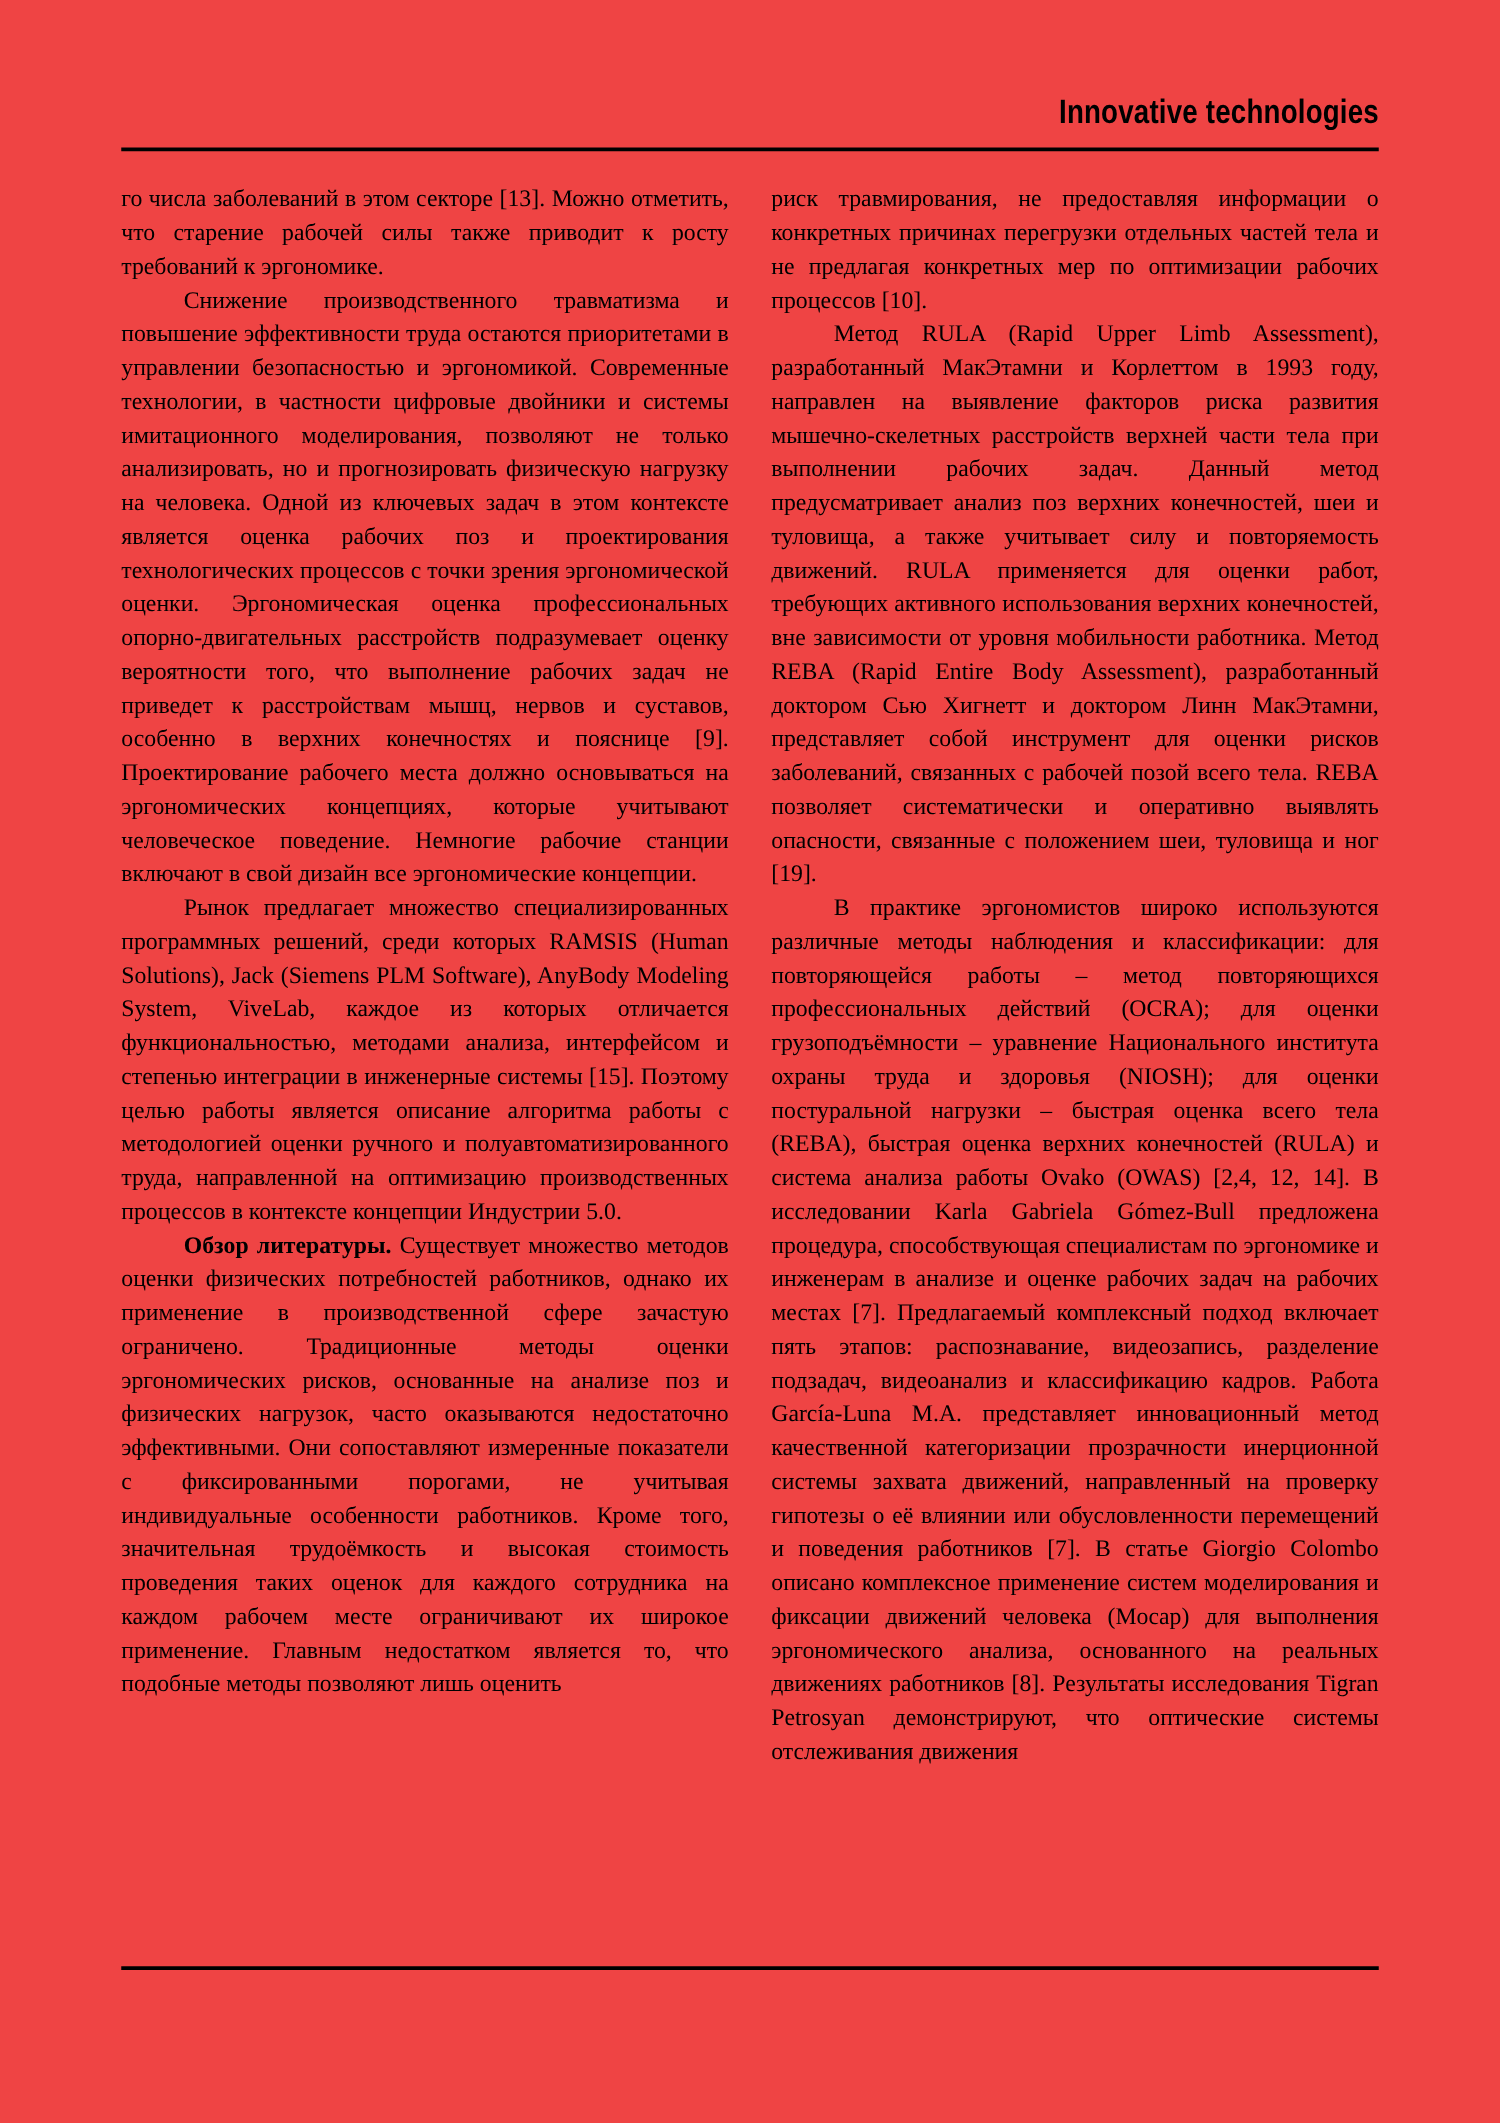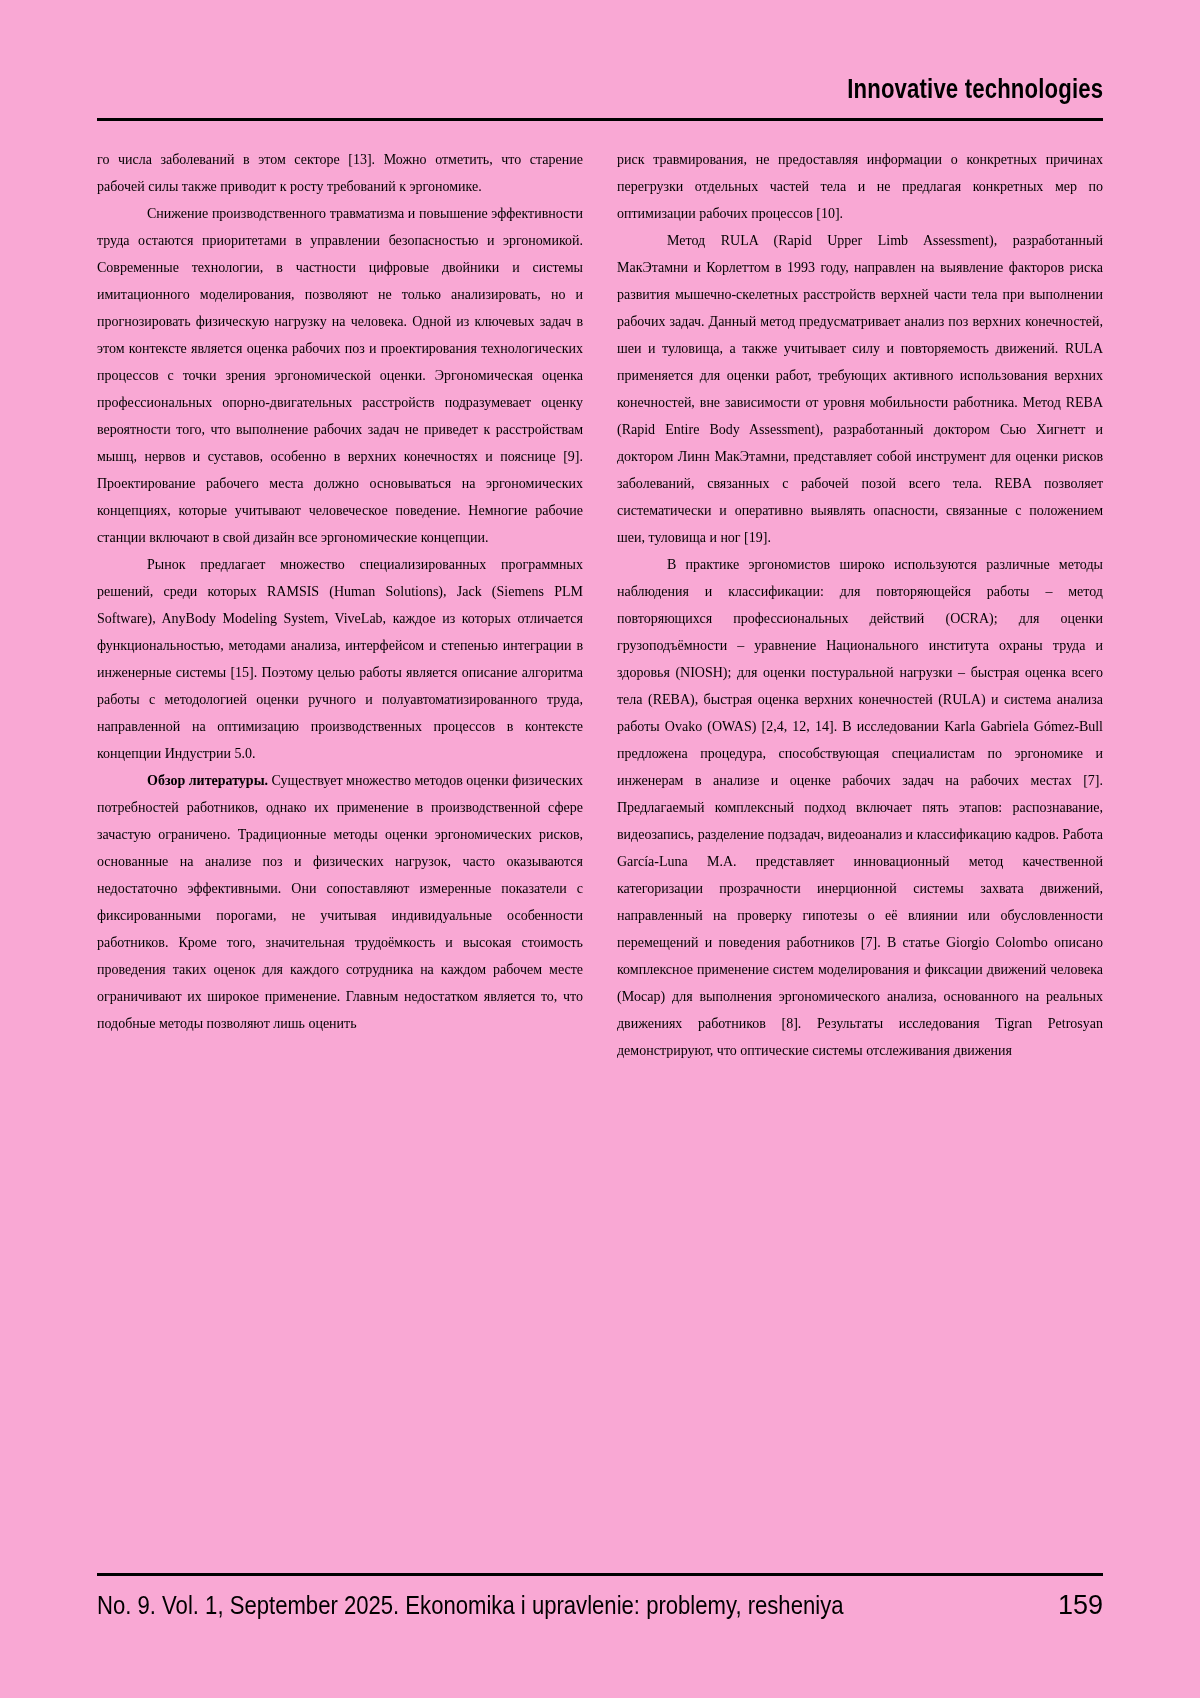--- a/index.html
+++ b/index.html
@@ -1,21 +1,21 @@
 <!DOCTYPE html>
 <html lang="ru"><head>
 <meta charset="utf-8">
 <style>
   html, body { margin: 0; padding: 0; background: #e8e8e8; }
   .page {
     position: relative;
     width: 1200px;
     height: 1698px;
     margin: 0 auto;
-    background: #f9a8d4;
+    background: #ef4444;
     color: #000000;
     font-family: "Liberation Serif", serif;
     overflow: hidden;
   }
   .running-head {
     position: absolute;
     top: 74px;
     right: 97px;
     font-family: "Liberation Sans", sans-serif;
     font-weight: bold;
@@ -41,21 +41,21 @@
     height: 1424px;
     display: flex;
     gap: 34px;
     overflow: hidden;
   }
   .col {
     width: 486px;
     height: 100%;
     overflow: hidden;
     text-align: justify;
-    font-size: 14px;
+    font-size: 19px;
     line-height: 27px;
     hyphens: auto;
     -webkit-hyphens: auto;
   }
   .col p { margin: 0; }
   p.indent { text-indent: 50px; }
   .lead { font-weight: bold; margin-top: 16px; }
   .footer-rule {
     position: absolute;
     top: 1573px;
@@ -110,18 +110,14 @@
     <div class="col" lang="ru">
       <p class="para">риск травмирования, не предоставляя информации о конкретных причинах перегрузки отдельных частей тела и не предлагая конкретных мер по оптимизации рабочих процессов [10].</p>
       <p class="para indent">Метод RULA (Rapid Upper Limb Assessment), разработанный МакЭтамни и Корлеттом в 1993 году, направлен на выявление факторов риска развития мышечно-скелетных расстройств верхней части тела при выполнении рабочих задач. Данный метод предусматривает анализ поз верхних конечностей, шеи и туловища, а также учитывает силу и повторяемость движений. RULA применяется для оценки работ, требующих активного использования верхних конечностей, вне зависимости от уровня мобильности работника. Метод REBA (Rapid Entire Body Assessment), разработанный доктором Сью Хигнетт и доктором Линн МакЭтамни, представляет собой инструмент для оценки рисков заболеваний, связанных с рабочей позой всего тела. REBA позволяет систематически и оперативно выявлять опасности, связанные с положением шеи, туловища и ног [19].</p>
       <p class="para indent">В практике эргономистов широко используются различные методы наблюдения и классификации: для повторяющейся работы – метод повторяющихся профессиональных действий (OCRA); для оценки грузоподъёмности – уравнение Национального института охраны труда и здоровья (NIOSH); для оценки постуральной нагрузки – быстрая оценка всего тела (REBA), быстрая оценка верхних конечностей (RULA) и система анализа работы Ovako (OWAS) [2,4, 12, 14]. В исследовании Karla Gabriela Gómez-Bull предложена процедура, способствующая специалистам по эргономике и инженерам в анализе и оценке рабочих задач на рабочих местах [7]. Предлагаемый комплексный подход включает пять этапов: распознавание, видеозапись, разделение подзадач, видеоанализ и классификацию кадров. Работа García-Luna М.А. представляет инновационный метод качественной категоризации прозрачности инерционной системы захвата движений, направленный на проверку гипотезы о её влиянии или обусловленности перемещений и поведения работников [7]. В статье Giorgio Colombo описано комплексное применение систем моделирования и фиксации движений человека (Mocap) для выполнения эргономического анализа, основанного на реальных движениях работников [8]. Результаты исследования Tigran Petrosyan демонстрируют, что оптические системы отслеживания движения</p>
     </div>
 
   </div>
 
   <div class="footer-rule"></div>
 
-  <div class="footer">
-    <span class="journal">No. 9. Vol. 1, September 2025. Ekonomika i upravlenie: problemy, resheniya</span>
-    <span class="pagenum">159</span>
-  </div>
 
 </div>
 
 </body></html>

